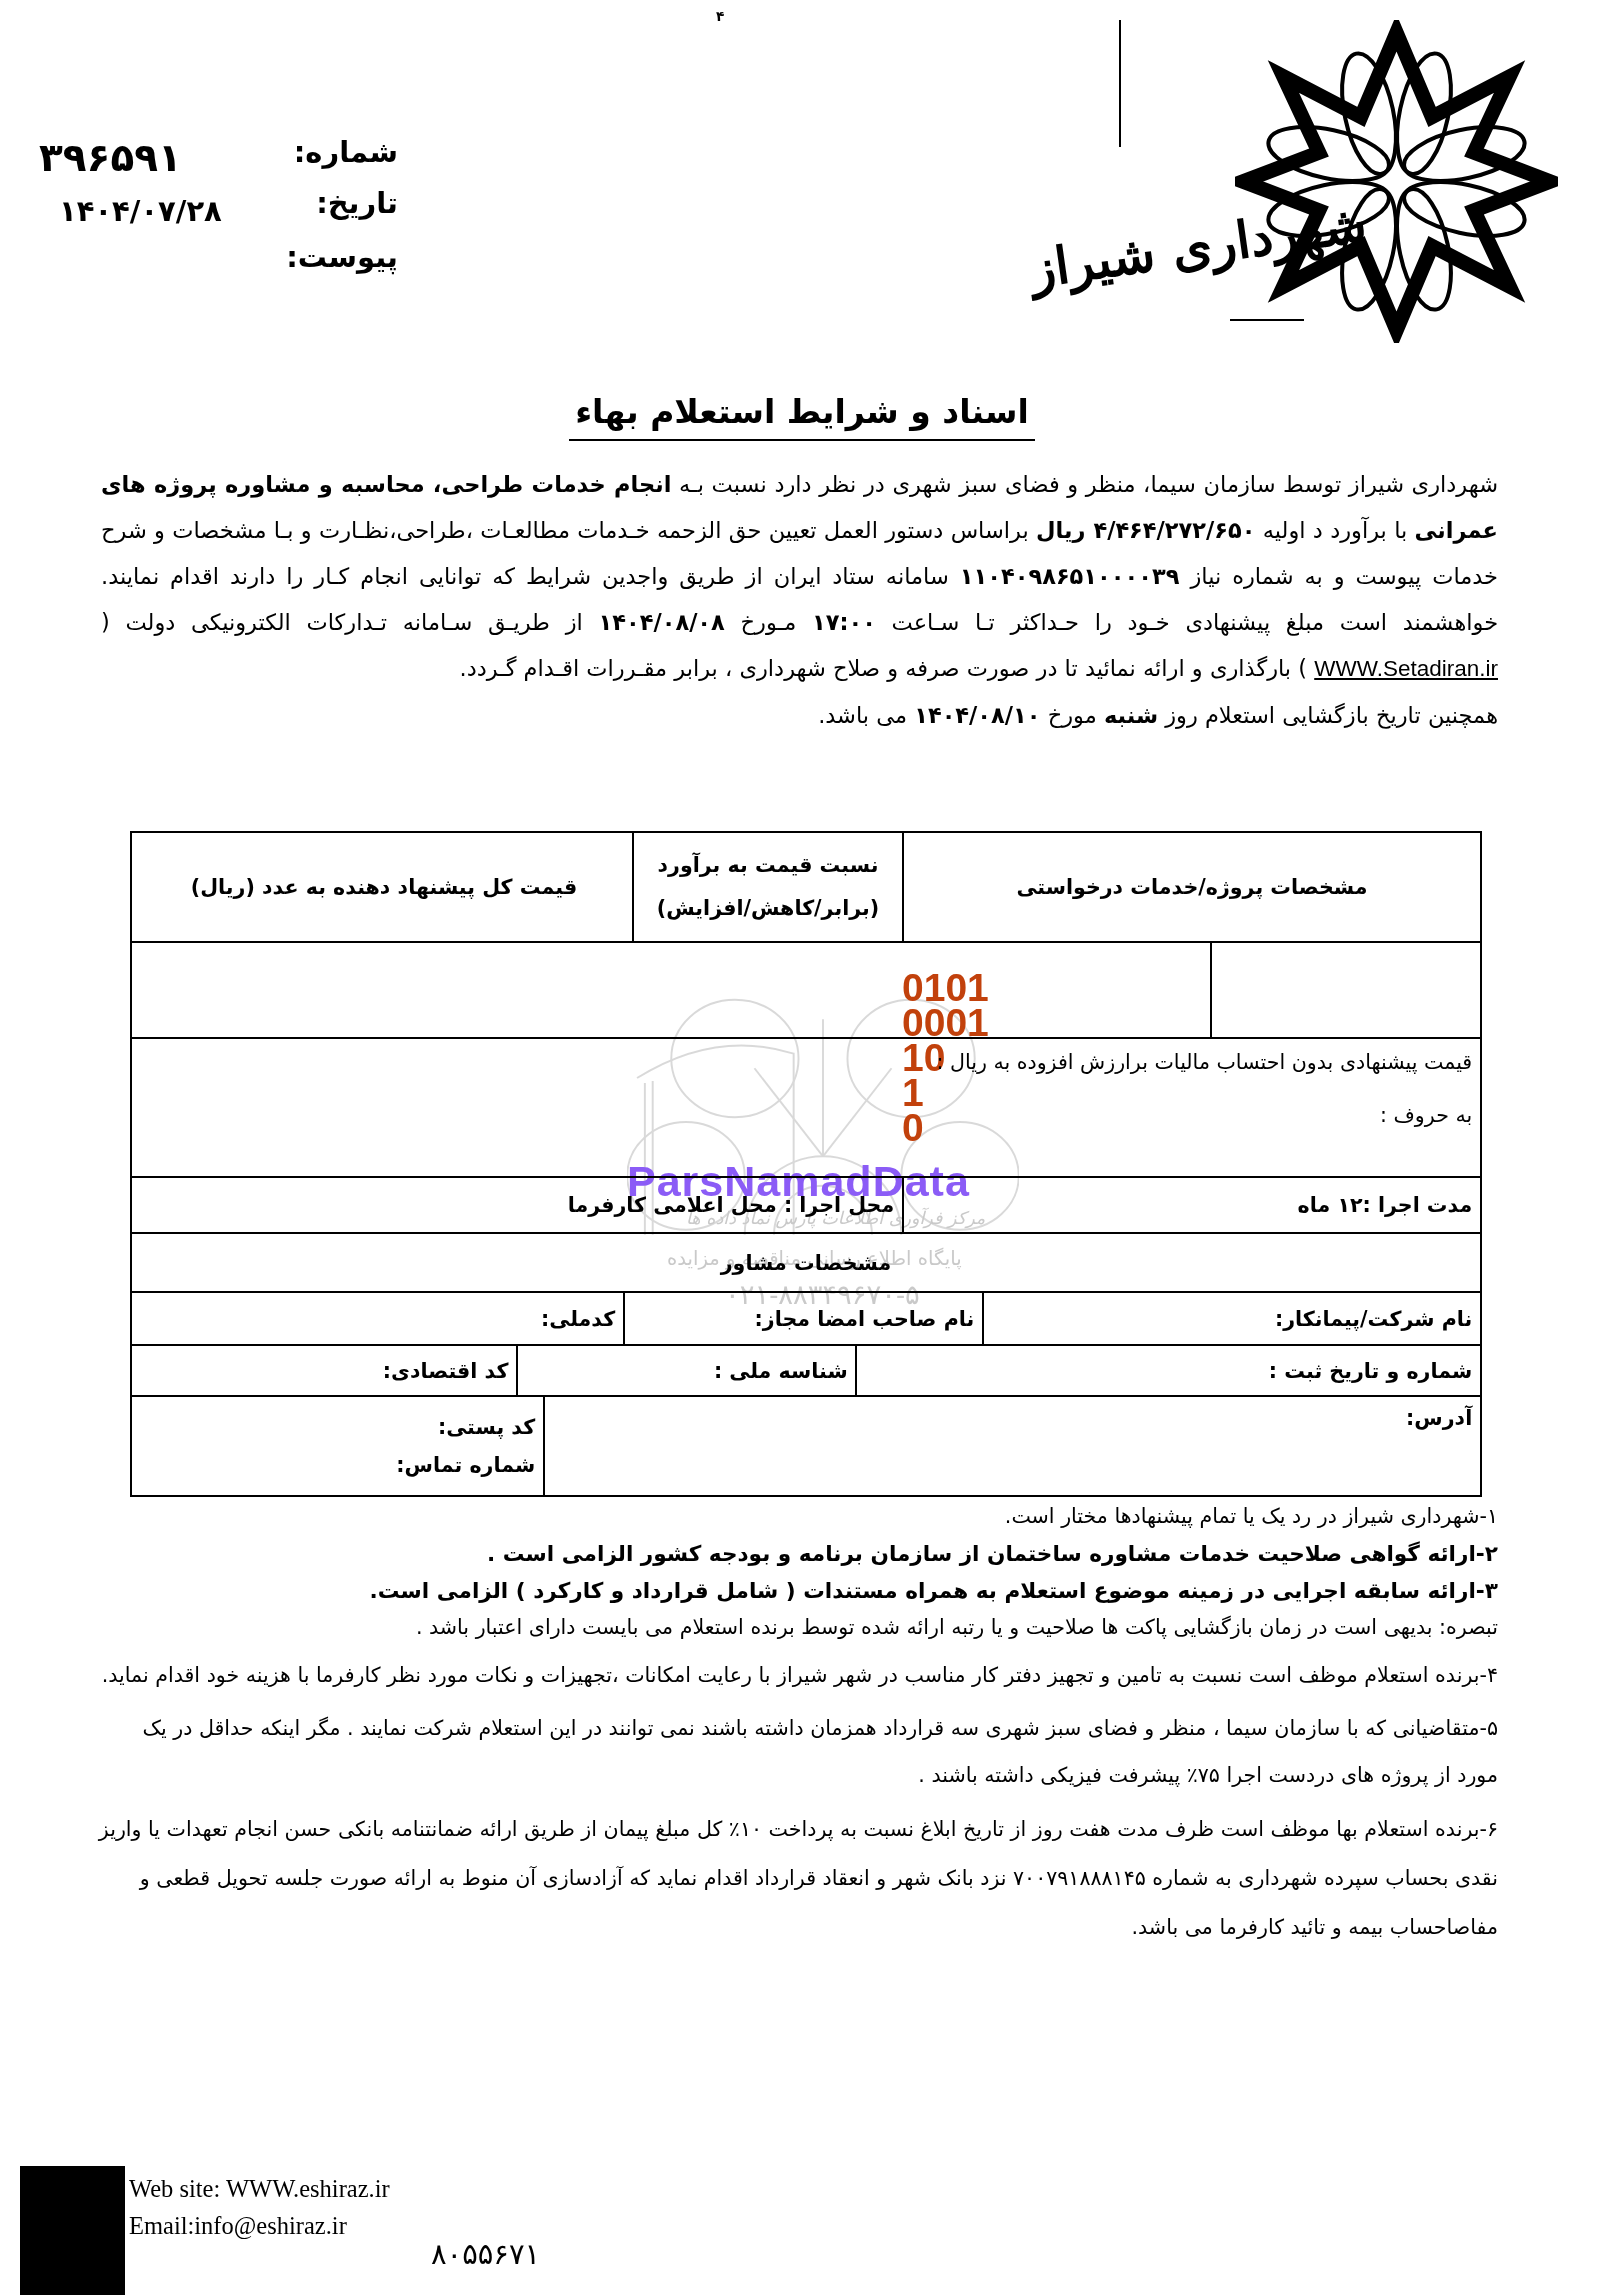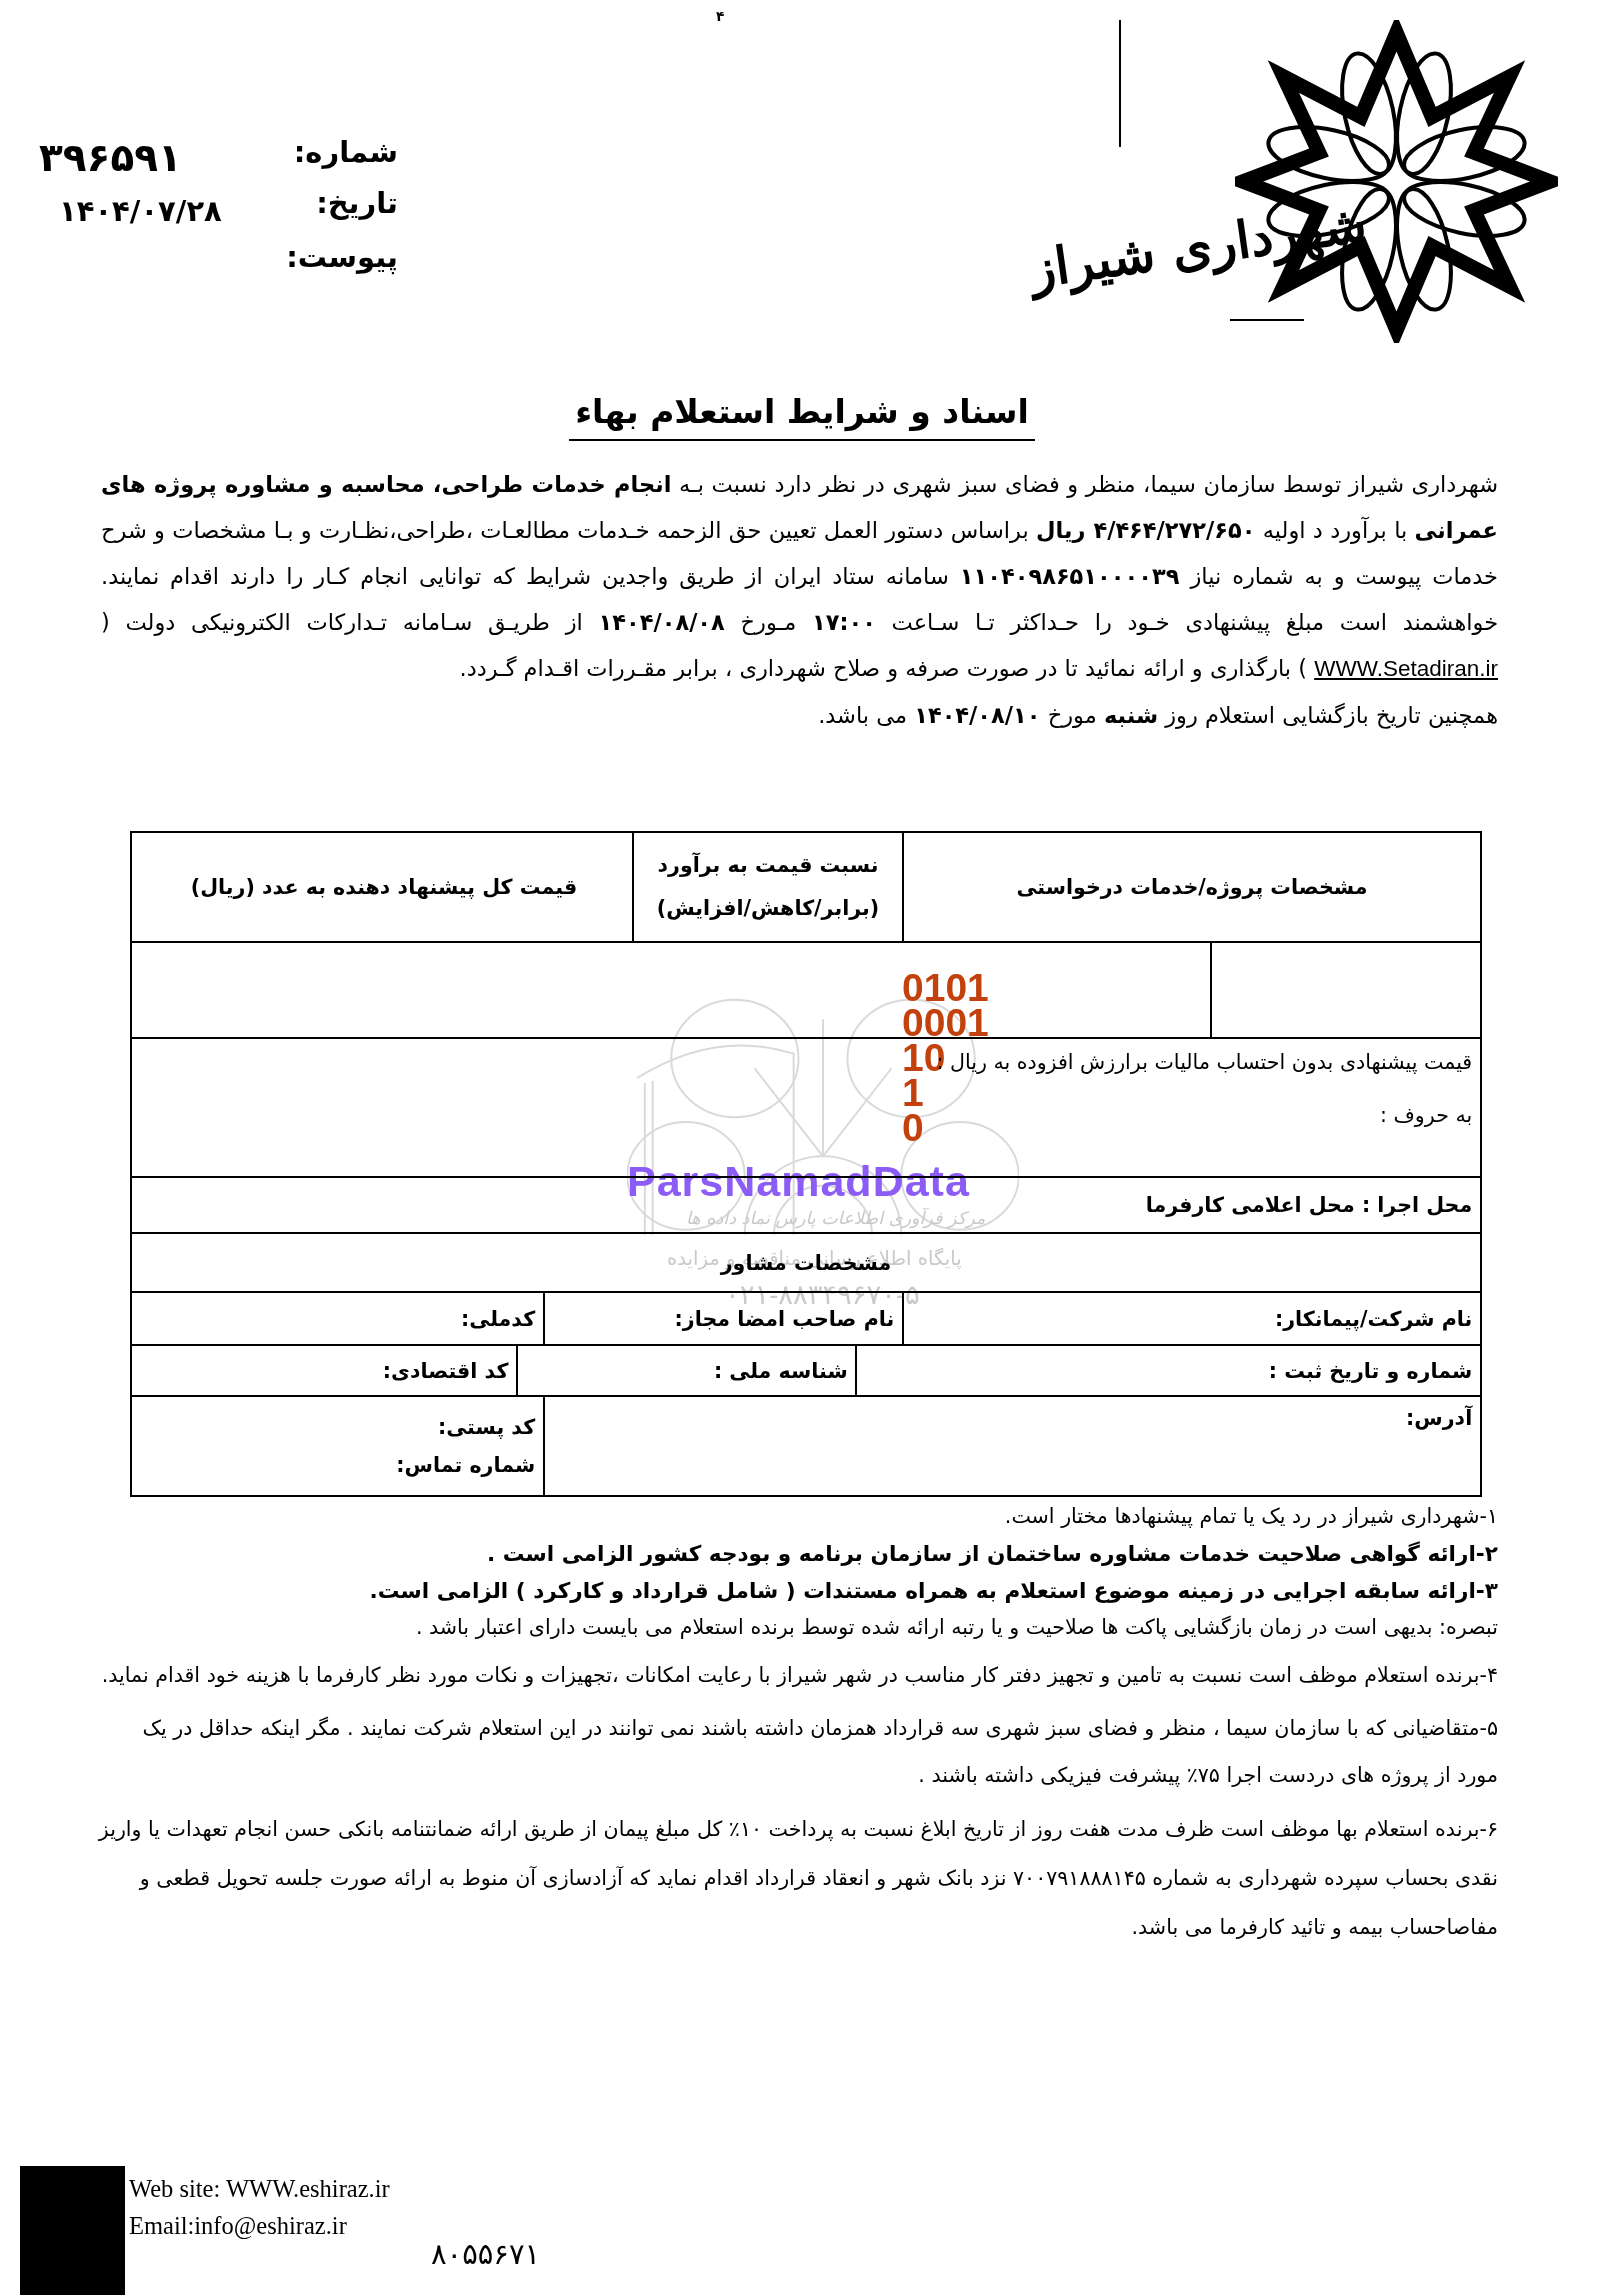--- a/index.html
+++ b/index.html
@@ -151,27 +151,28 @@
     <div class="cell" style="width:270px;"></div>
     <div class="cell" style="width:496px;"></div>
   </div>
   <div class="row" style="height:137px;">
     <div class="cell" style="width:100%; flex-direction:column; align-items:flex-start; justify-content:flex-start; padding-top:11px; font-weight:normal;">
       <div style="font-size:20.6px;">قیمت پیشنهادی بدون احتساب مالیات برارزش افزوده به ریال :</div>
       <div style="font-size:20.6px; margin-top:29px;">به حروف :</div>
     </div>
   </div>
   <div class="row" style="height:54px;">
+    <div class="cell" style="width:578px; justify-content:flex-start;">مدت اجرا :۱۲ ماه</div>
     <div class="cell" style="width:765px; justify-content:flex-start;">محل اجرا : محل اعلامی کارفرما</div>
   </div>
   <div class="row" style="height:57px;">
     <div class="cell" style="width:100%;">مشخصات مشاور</div>
   </div>
   <div class="row" style="height:51px;">
-    <div class="cell" style="width:578px; justify-content:flex-start;">نام شرکت/پیمانکار:</div>
+    <div class="cell" style="width:498px; justify-content:flex-start;">نام شرکت/پیمانکار:</div>
     <div class="cell" style="width:359px; justify-content:flex-start;">نام صاحب امضا مجاز:</div>
     <div class="cell" style="width:407px; justify-content:flex-start;">کدملی:</div>
   </div>
   <div class="row" style="height:49px;">
     <div class="cell" style="width:662px; justify-content:flex-start;">شماره و تاریخ ثبت :</div>
     <div class="cell" style="width:359px; justify-content:flex-start;">شناسه ملی :</div>
     <div class="cell" style="width:407px; justify-content:flex-start;">کد اقتصادی:</div>
   </div>
   <div class="row" style="height:98px;">
     <div class="cell" style="width:937px; align-items:flex-start; justify-content:flex-start; padding-top:9px;">آدرس:</div>

